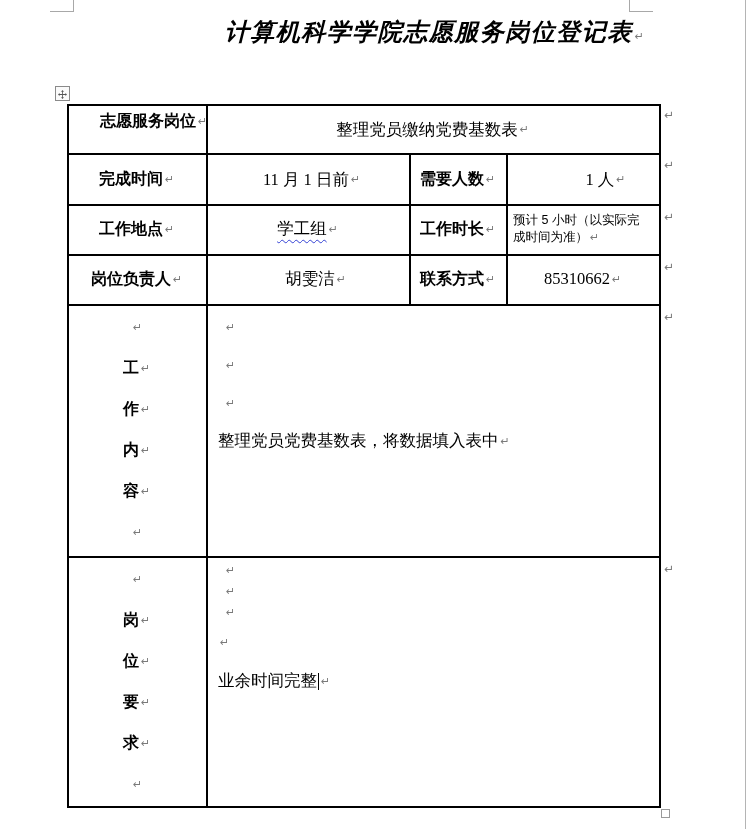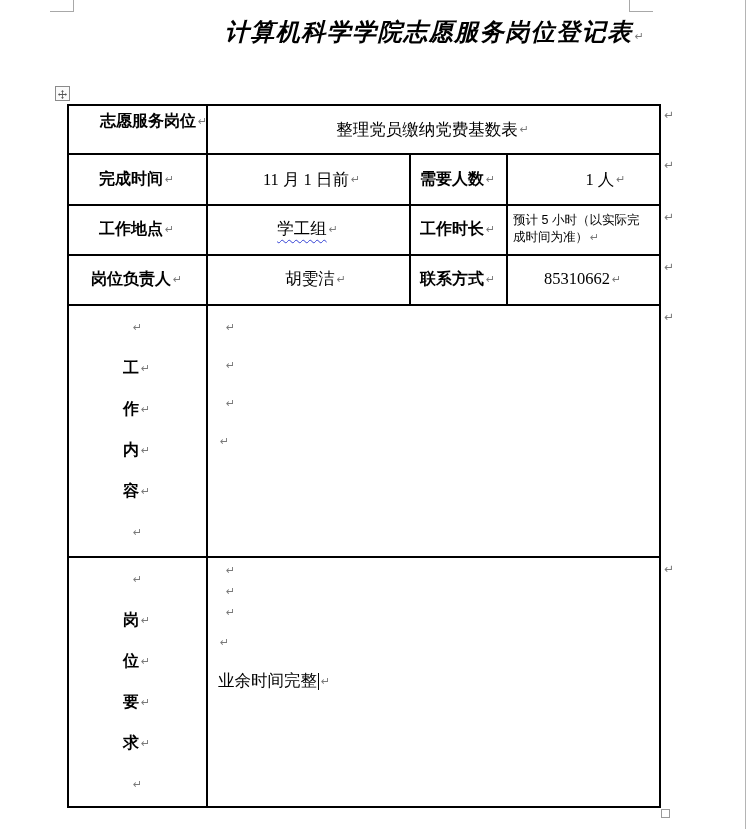--- a/index.html
+++ b/index.html
@@ -210,20 +210,21 @@
   <div class="mline38 pad6">
       <span class="pmark">↵</span>
     </div>
   <div class="mline38 pad6">
       <span class="pmark">↵</span>
     </div>
   <div class="mline38 pad6">
       <span class="pmark">↵</span>
     </div>
   <div class="tline38">
+      <span>整理党员党费基数表，将数据填入表中</span>
       <span class="pmark">↵</span>
     </div>
 </div>
 
 <div class="cell r6l vcell">
   <div class="vline">
       <span class="pmark">↵</span>
     </div>
   <div class="vline">
       <span class="label">岗</span>

